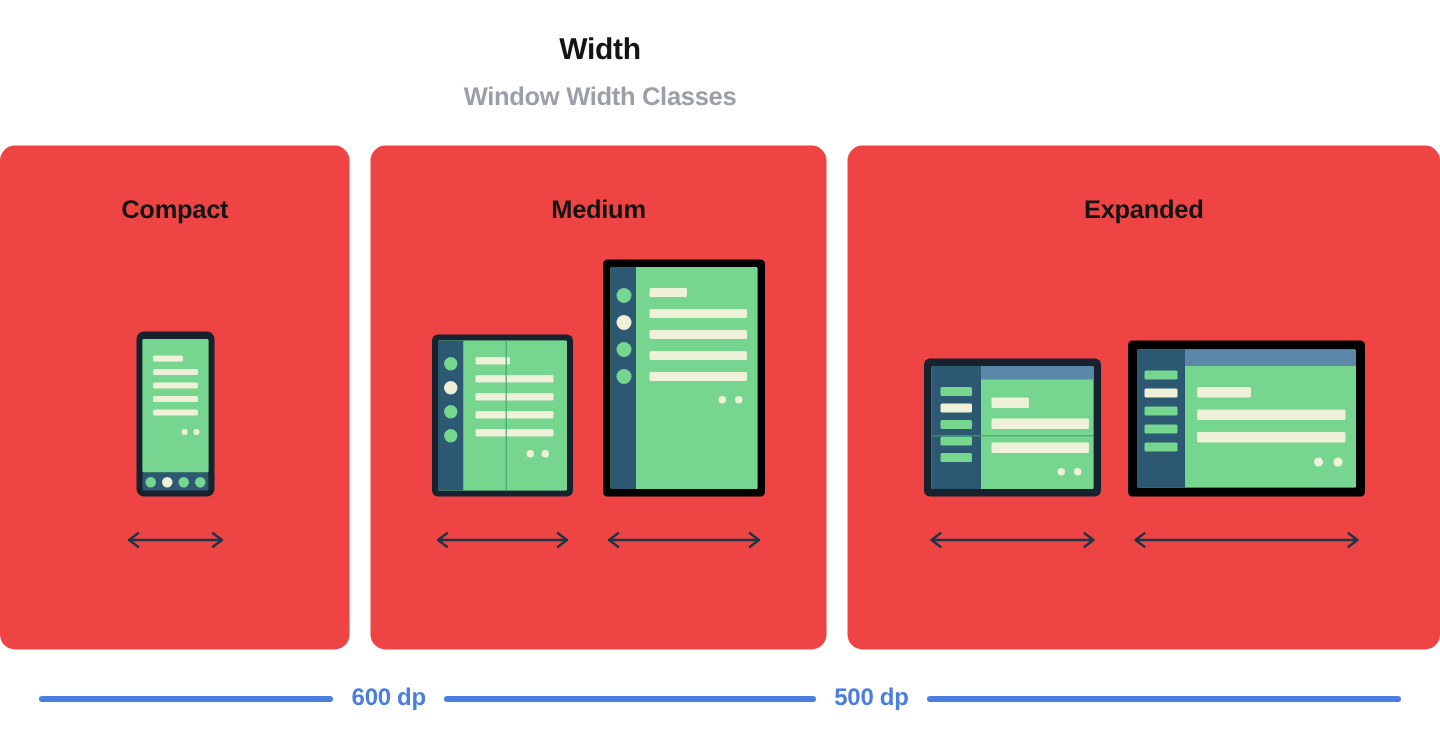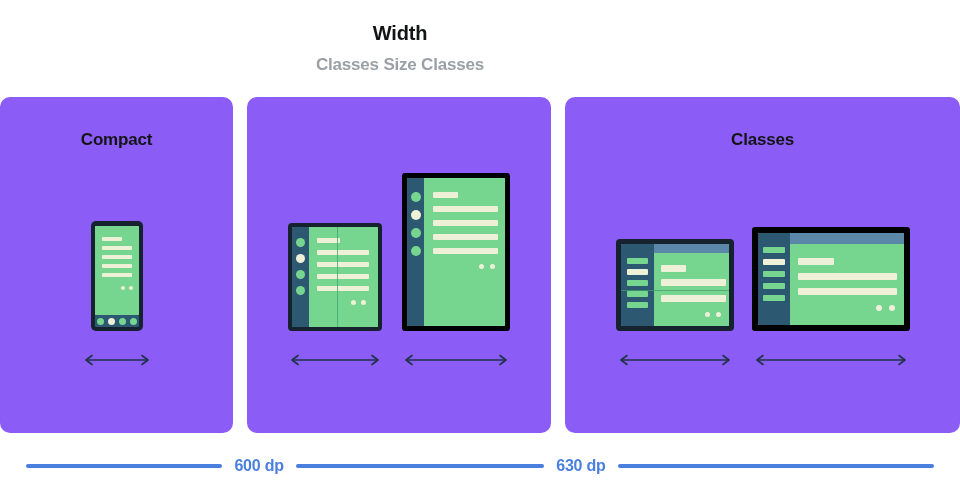--- a/index.html
+++ b/index.html
@@ -45,21 +45,21 @@
   .panels {
     position: absolute;
     left: 0;
     top: 97px;
     width: 960px;
     height: 336px;
     display: flex;
     gap: 14px;
   }
   .panel {
-    background: #8b5cf6;
+    background: #ef4444;
     border-radius: 10px;
     position: relative;
   }
   .panel-compact  { width: 233px; }
   .panel-medium   { width: 304px; }
   .panel-expanded { width: 395px; }
 
   .panel-title {
     position: absolute;
     left: 0; right: 0;
@@ -254,21 +254,21 @@
   }
   .dp-seg.s1 { width: 208px; margin-left: 26px; }
   .dp-seg.s2 { width: 263px; }
   .dp-seg.s3 { width: 335px; margin-right: 26px; }
 </style>
 </head>
 <body>
 
 <div class="header">
   <h1 class="page-title">Width</h1>
-  <h2 class="page-subtitle">Classes Size Classes</h2>
+  <h2 class="page-subtitle">Window Width Classes</h2>
 </div>
 
 <div class="panels">
 
   <div class="panel panel-compact">
     <div class="panel-title">Compact</div>
 
     <div class="devices">
       <div class="device-col">
 
@@ -298,20 +298,21 @@
             <polyline points="11,2.5 5,7 11,11.5" fill="none" stroke="#1d3446" stroke-width="1.6" stroke-linecap="round" stroke-linejoin="round"></polyline>
             <polyline points="61,2.5 67,7 61,11.5" fill="none" stroke="#1d3446" stroke-width="1.6" stroke-linecap="round" stroke-linejoin="round"></polyline>
           </svg>
         </div>
 
       </div>
     </div>
   </div>
 
   <div class="panel panel-medium">
+    <div class="panel-title">Medium</div>
 
     <div class="devices">
 
       <div class="device-col">
         <div class="device foldable-portrait">
           <div class="screen">
             <div class="rail">
               <span class="rail-dot"></span>
               <span class="rail-dot alt"></span>
               <span class="rail-dot"></span>
@@ -364,21 +365,21 @@
             <polyline points="11,2.5 5,7 11,11.5" fill="none" stroke="#1d3446" stroke-width="1.6" stroke-linecap="round" stroke-linejoin="round"></polyline>
             <polyline points="99,2.5 105,7 99,11.5" fill="none" stroke="#1d3446" stroke-width="1.6" stroke-linecap="round" stroke-linejoin="round"></polyline>
           </svg>
         </div>
       </div>
 
     </div>
   </div>
 
   <div class="panel panel-expanded">
-    <div class="panel-title">Classes</div>
+    <div class="panel-title">Expanded</div>
 
     <div class="devices">
 
       <div class="device-col">
         <div class="device foldable-landscape">
           <div class="screen">
             <div class="rail">
               <span class="rail-bar"></span>
               <span class="rail-bar alt"></span>
               <span class="rail-bar"></span>
@@ -436,15 +437,15 @@
 
     </div>
   </div>
 
 </div>
 
 <div class="dp-scale">
   <div class="dp-seg s1"></div>
   <div class="dp-label">600 dp</div>
   <div class="dp-seg s2"></div>
-  <div class="dp-label">630 dp</div>
+  <div class="dp-label">500 dp</div>
   <div class="dp-seg s3"></div>
 </div>
 
 </body></html>

